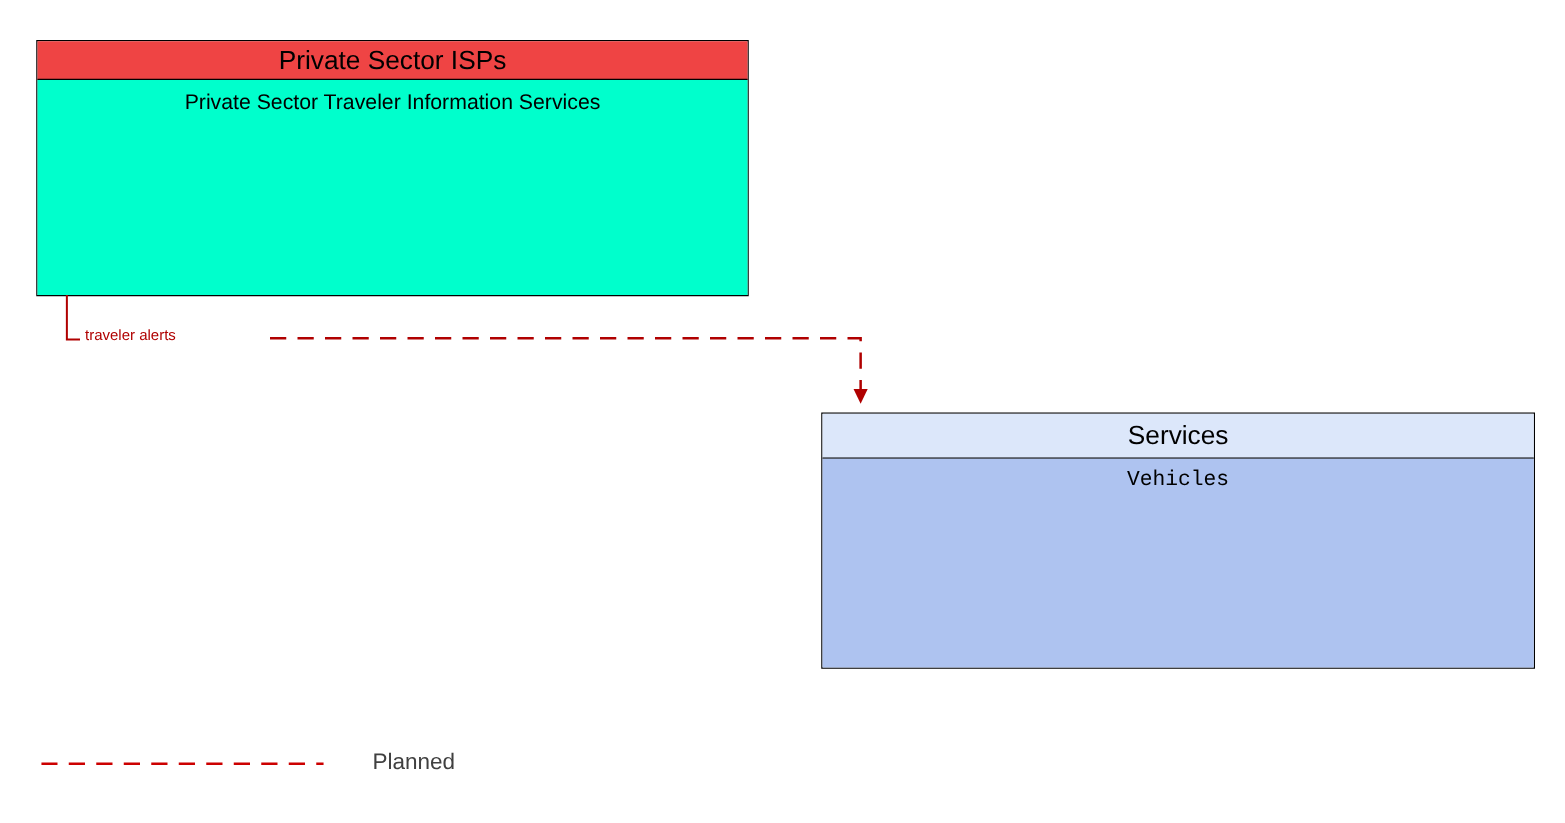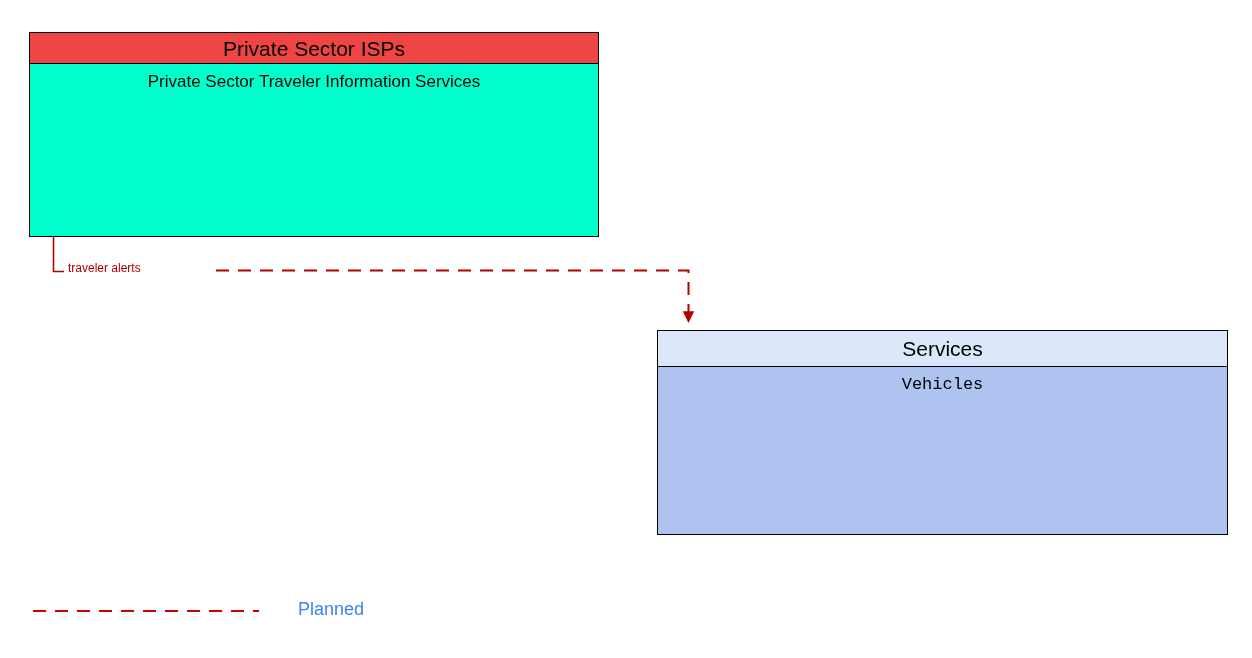--- a/index.html
+++ b/index.html
@@ -113,21 +113,21 @@
     position: absolute;
     left: 0;
     top: 6px;
     width: 226px;
     height: 14px;
   }
   #legend-label-planned {
     position: absolute;
     left: 265px;
     top: 2px;
-    color: #3b82f6;
+    color: #404040;
     font-size: 18px;
     line-height: 1;
     white-space: nowrap;
   }
 </style>
 </head>
 <body>
 
 <div id="canvas">
 

